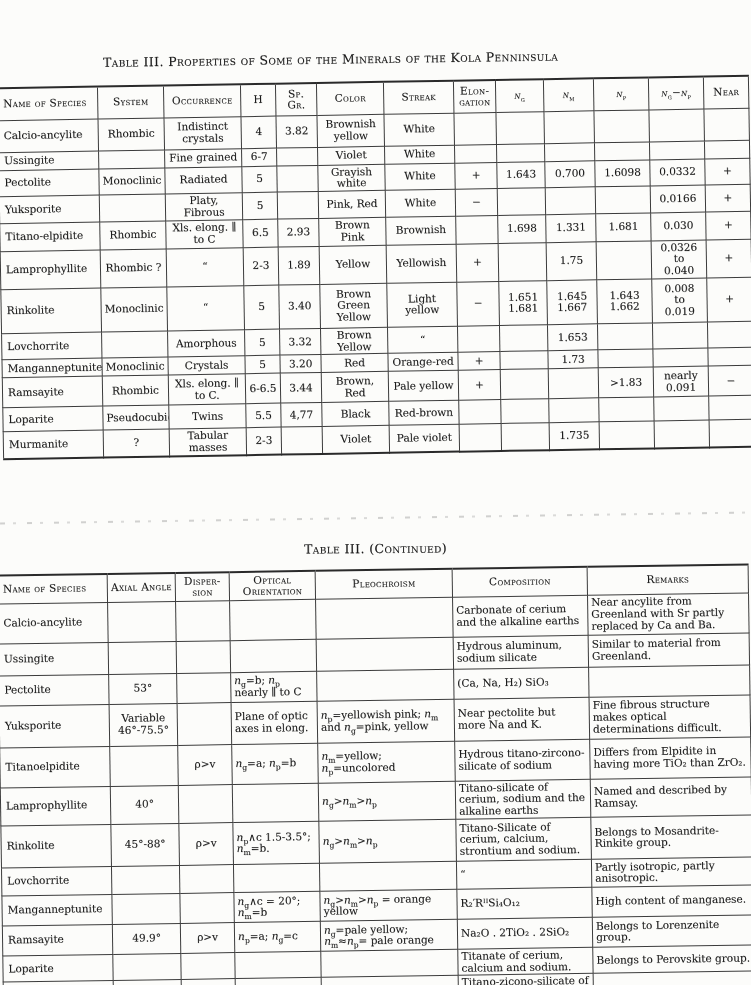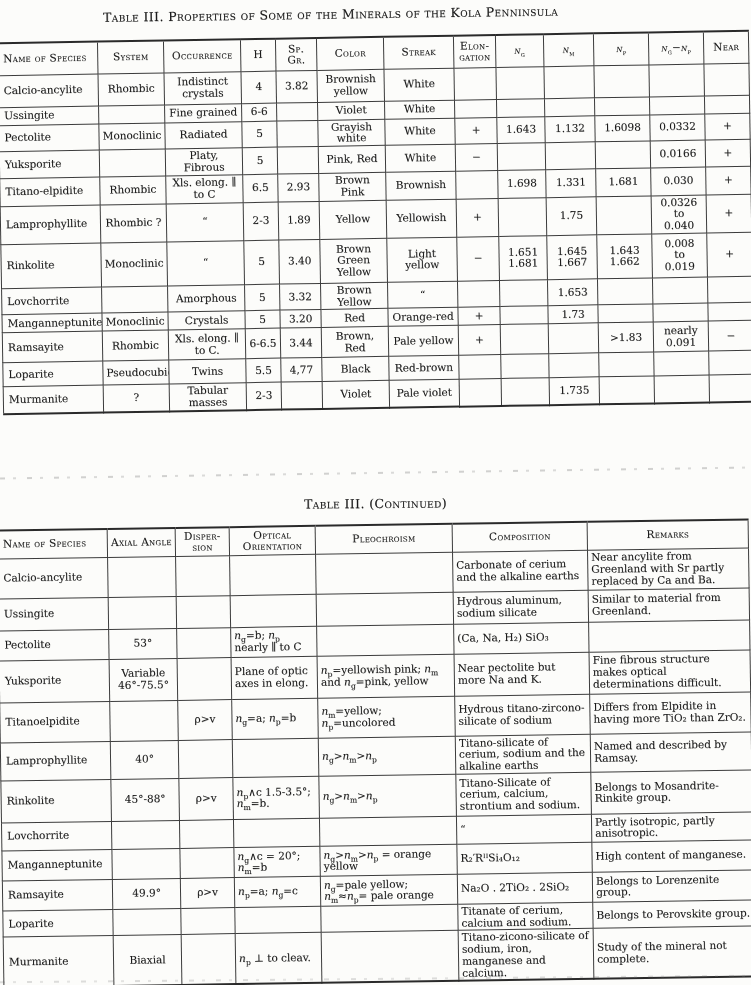--- a/index.html
+++ b/index.html
@@ -3,21 +3,21 @@
 <meta charset="utf-8">
 <title>Scanned Table Page</title>
 <style>
   html,body{margin:0;padding:0;}
   body{
     width:751px;height:985px;overflow:hidden;position:relative;
     background:#fcfcfa;
     font-family:"DejaVu Serif", serif;
     color:#1b1b1b;
   }
-  .page{position:absolute;inset:0;}
+  .page{position:absolute;inset:0;margin-top:45px;}
   .tbl-title{
     position:absolute;left:0;width:751px;text-align:center;
     font-variant:small-caps;font-size:12.5px;letter-spacing:.4px;
     text-shadow:.3px .3px 0 rgba(0,0,0,.35);
   }
   #title1{top:6px;padding-right:90px;box-sizing:border-box;transform:rotate(-.8deg);}
   #title2{top:496px;transform:rotate(-.4deg);}
   .tblwrap{position:absolute;left:0;width:751px;}
   #wrap1{top:36px;transform:rotate(-.95deg);}
   #wrap2{top:524px;transform:rotate(-.85deg);}
@@ -135,42 +135,42 @@
             <td></td>
             <td></td>
             <td></td>
             <td></td>
             <td></td>
           </tr>
           <tr>
             <td>Ussingite</td>
             <td></td>
             <td>Fine grained</td>
-            <td>6-6</td>
+            <td>6-7</td>
             <td></td>
             <td>Violet</td>
             <td>White</td>
             <td></td>
             <td></td>
             <td></td>
             <td></td>
             <td></td>
             <td></td>
           </tr>
           <tr>
             <td>Pectolite</td>
             <td>Monoclinic</td>
             <td>Radiated</td>
             <td>5</td>
             <td></td>
             <td>Grayish<br>white</td>
             <td>White</td>
             <td>+</td>
             <td>1.643</td>
-            <td>1.132</td>
+            <td>0.700</td>
             <td>1.6098</td>
             <td>0.0332</td>
             <td>+</td>
           </tr>
           <tr>
             <td>Yuksporite</td>
             <td></td>
             <td>Platy, Fibrous</td>
             <td>5</td>
             <td></td>

